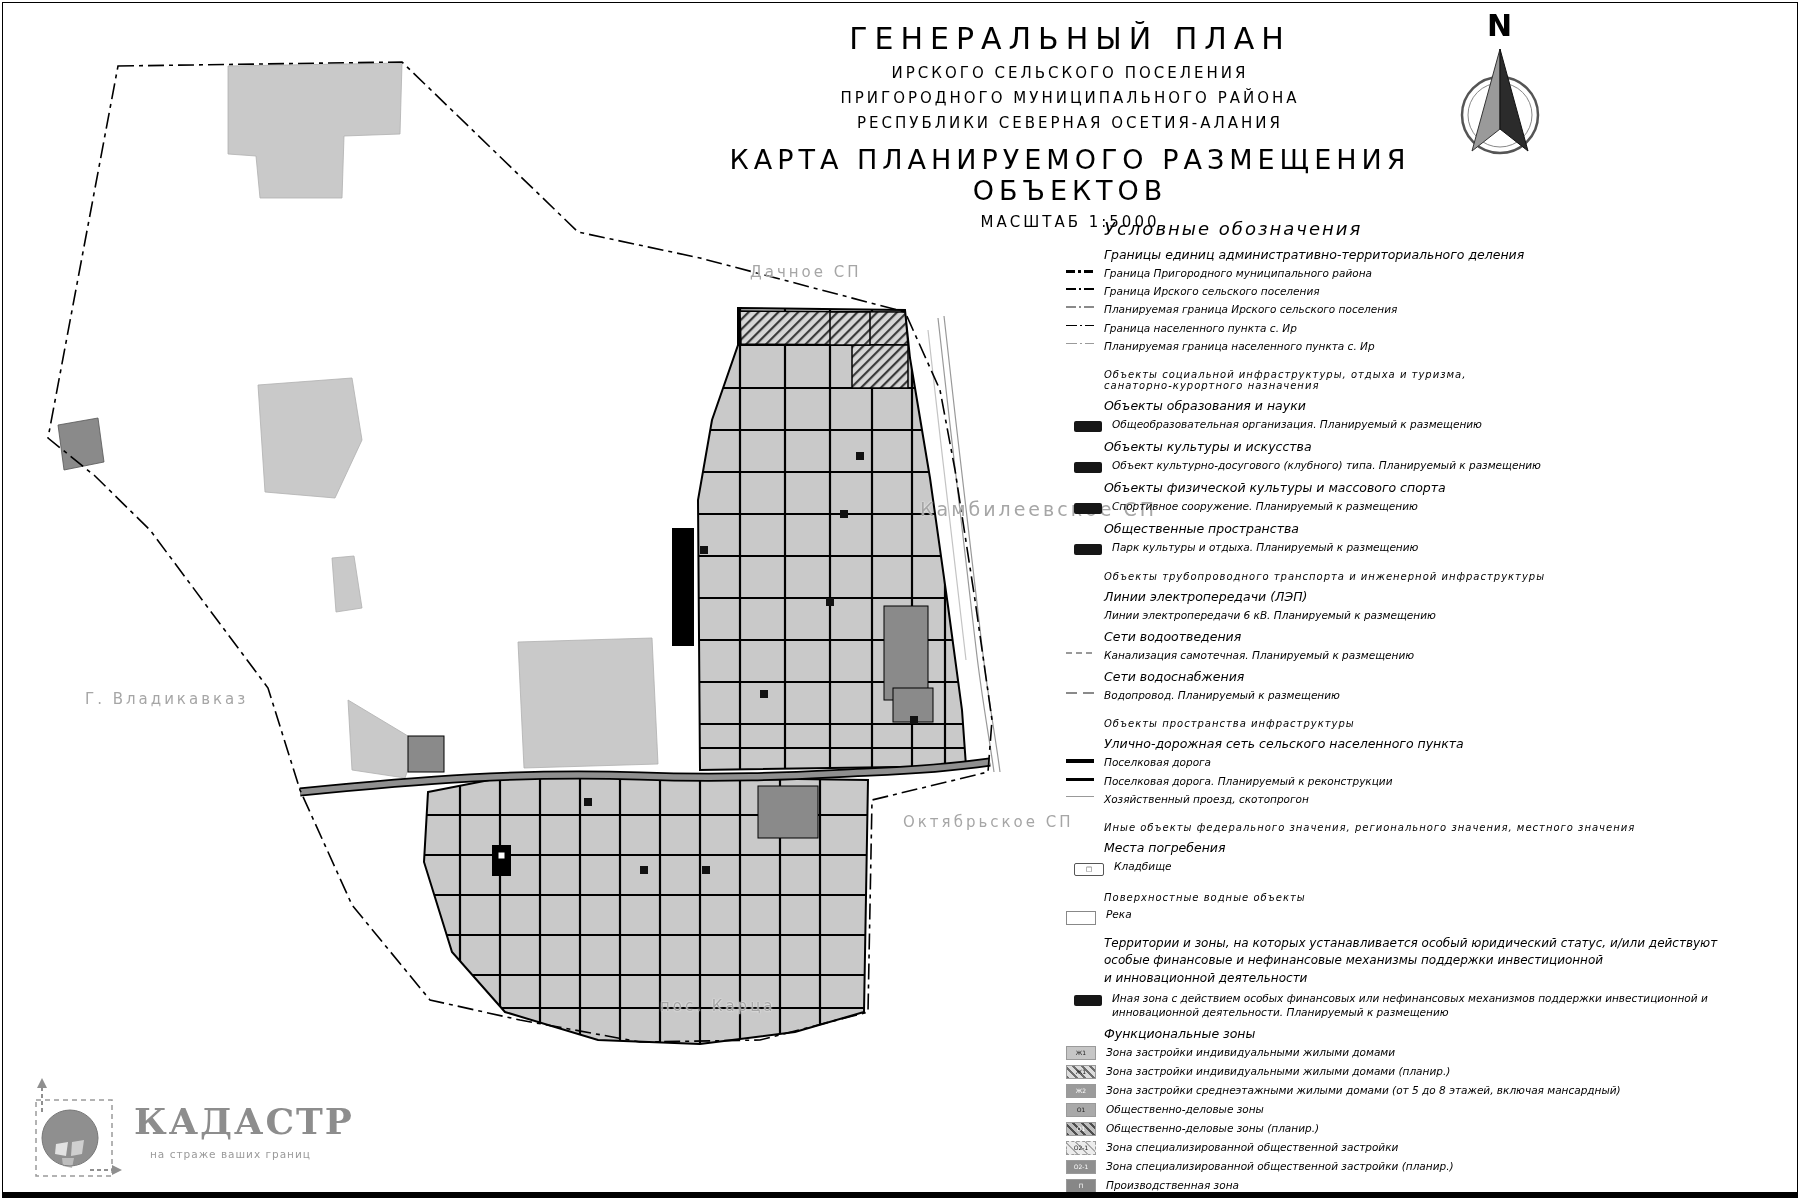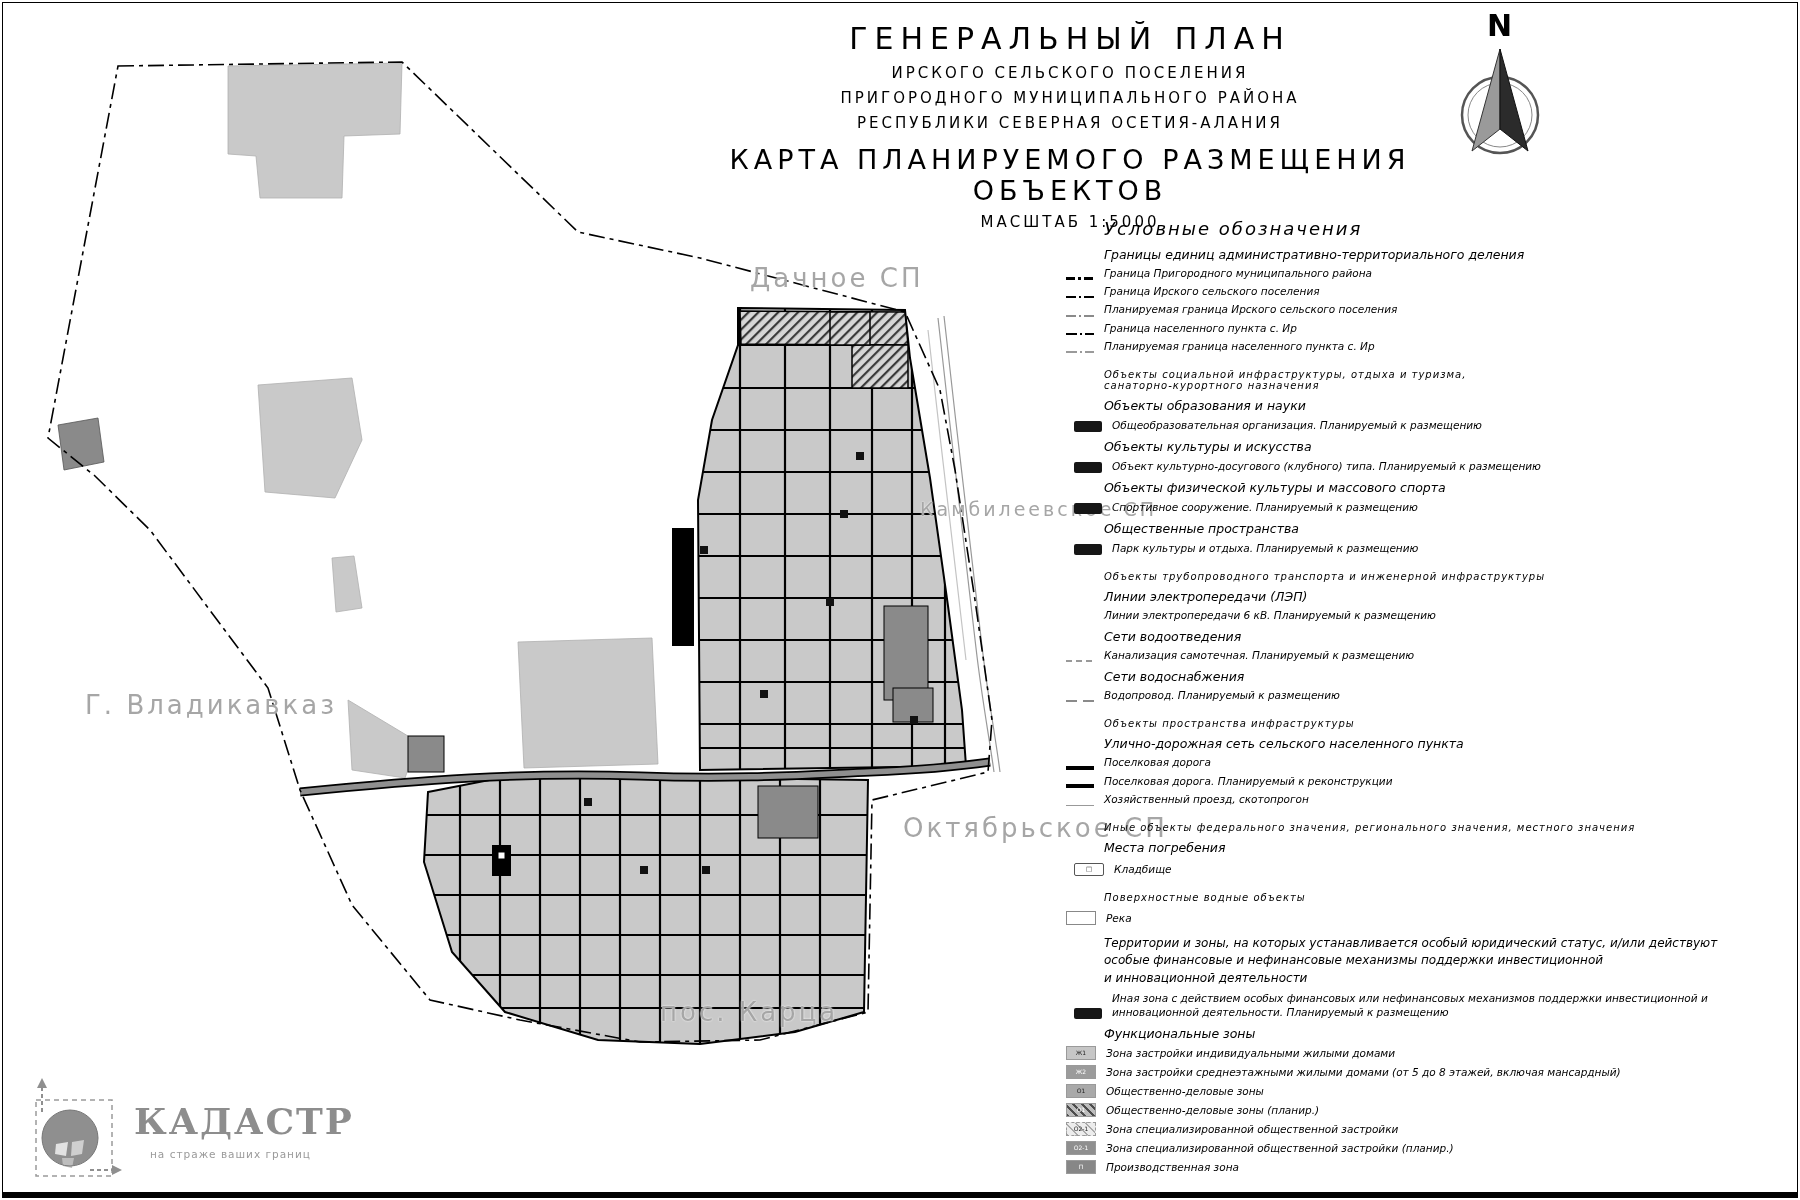--- a/index.html
+++ b/index.html
@@ -13,27 +13,27 @@
   #title-block .t1{font-size:30px;letter-spacing:7px;font-weight:500;}
   #title-block .t2{font-size:15px;letter-spacing:3px;margin-top:8px;font-weight:500;}
   #title-block .t5{font-size:27px;letter-spacing:5px;margin-top:12px;font-weight:500;}
   #title-block .t6{font-size:15px;letter-spacing:3px;margin-top:8px;}
 
   
   #compass{position:absolute;left:1450px;top:8px;width:100px;height:165px;text-align:center;}
   #compass .n{font-size:30px;font-weight:bold;letter-spacing:1px;}
 
   
-  .map-label{position:absolute;color:#a6a6a6;font-size:26px;letter-spacing:3px;white-space:nowrap;
+  .map-label{position:absolute;color:#a6a6a6;font-size:15px;letter-spacing:3px;white-space:nowrap;
              text-shadow:0 0 2px #fff;}
 
   
   #legend{position:absolute;left:1066px;top:218px;width:730px;}
   #legend .lg-title{font-size:18px;letter-spacing:2px;font-style:italic;margin-left:38px;margin-bottom:8px;}
-  .lg-row{display:flex;align-items:flex-end;font-style:italic;}
+  .lg-row{display:flex;align-items:flex-start;font-style:italic;}
   .lg-row .txt{white-space:pre-line;}
   .lg-row.subheader{padding-left:38px;font-size:12.5px;margin-top:7px;margin-bottom:2px;}
   .lg-row.sectionheader{padding-left:38px;font-size:10px;letter-spacing:1px;margin-top:16px;margin-bottom:3px;}
   .lg-row.paragraph{padding-left:38px;font-size:12px;line-height:1.45;margin-top:10px;}
   .lg-row.item,.lg-row.zone{font-size:10.5px;line-height:1.35;margin-top:4px;}
   .lg-row .sym{display:inline-block;width:28px;min-width:28px;margin-right:10px;margin-top:4px;position:relative;}
   
   .s-dashdot-bold{height:3px;background:repeating-linear-gradient(90deg,#000 0 9px,transparent 9px 12px,#000 12px 15px,transparent 15px 18px);}
   .s-dashdot{height:2px;background:repeating-linear-gradient(90deg,#000 0 10px,transparent 10px 13px,#000 13px 15px,transparent 15px 18px);}
   .s-dashdot-gray{height:2px;background:repeating-linear-gradient(90deg,#8a8a8a 0 10px,transparent 10px 13px,#8a8a8a 13px 15px,transparent 15px 18px);}
@@ -303,20 +303,24 @@
           <span class="sym s-icon-black"></span>
           <span class="txt">Иная зона с действием особых финансовых или нефинансовых механизмов поддержки  инвестиционной и
 инновационной деятельности. Планируемый к размещению</span>
         </div>
         <div class="lg-row subheader">
           <span class="txt">Функциональные зоны</span>
         </div>
         <div class="lg-row zone">
           <span class="zs z-zh1">Ж1</span>
           <span class="txt">Зона застройки индивидуальными жилыми домами</span>
+        </div>
+        <div class="lg-row zone">
+          <span class="zs z-zh1p">Ж1</span>
+          <span class="txt">Зона застройки индивидуальными жилыми домами (планир.)</span>
         </div>
         <div class="lg-row zone">
           <span class="zs z-zh2">Ж2</span>
           <span class="txt">Зона застройки среднеэтажными жилыми домами (от 5 до 8 этажей, включая мансардный)</span>
         </div>
         <div class="lg-row zone">
           <span class="zs z-o1">О1</span>
           <span class="txt">Общественно-деловые зоны</span>
         </div>
         <div class="lg-row zone">

